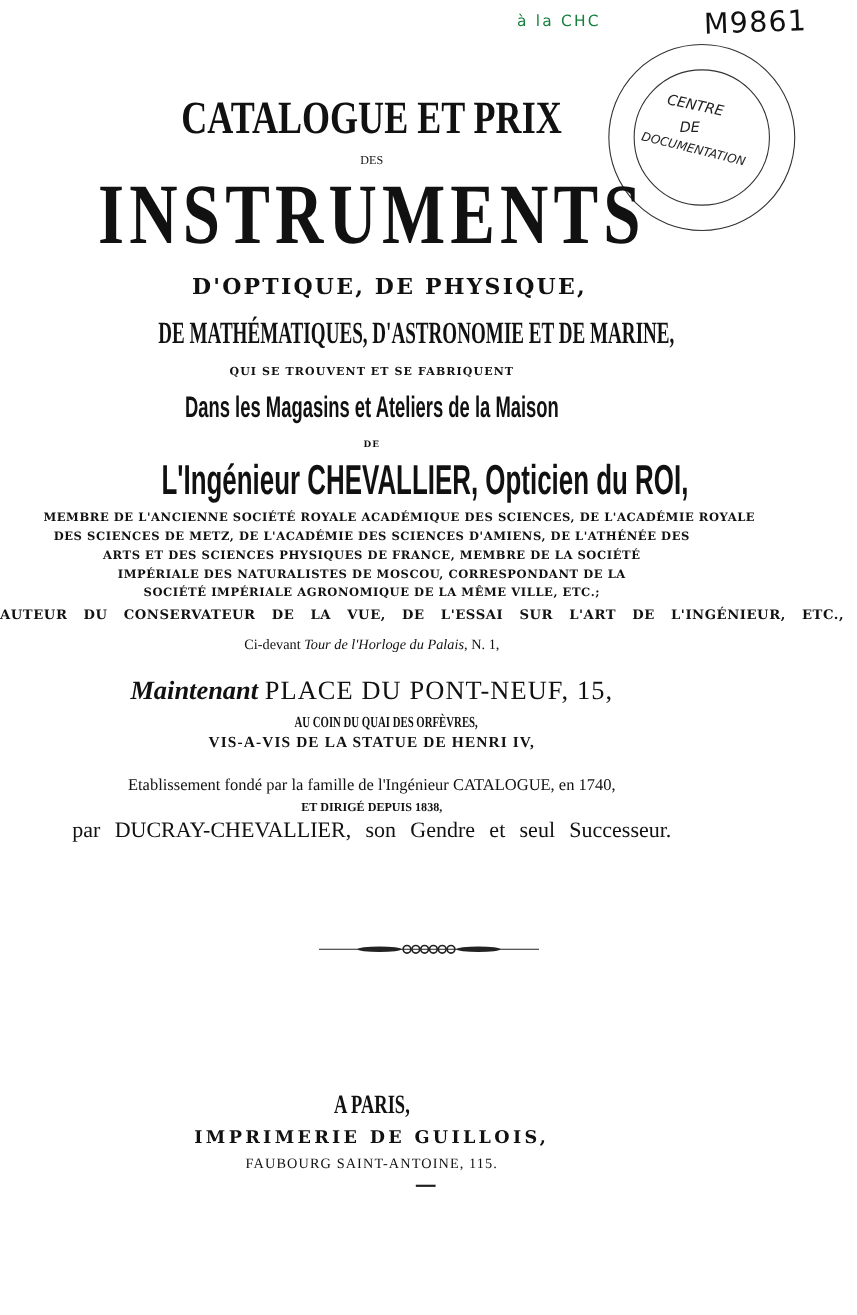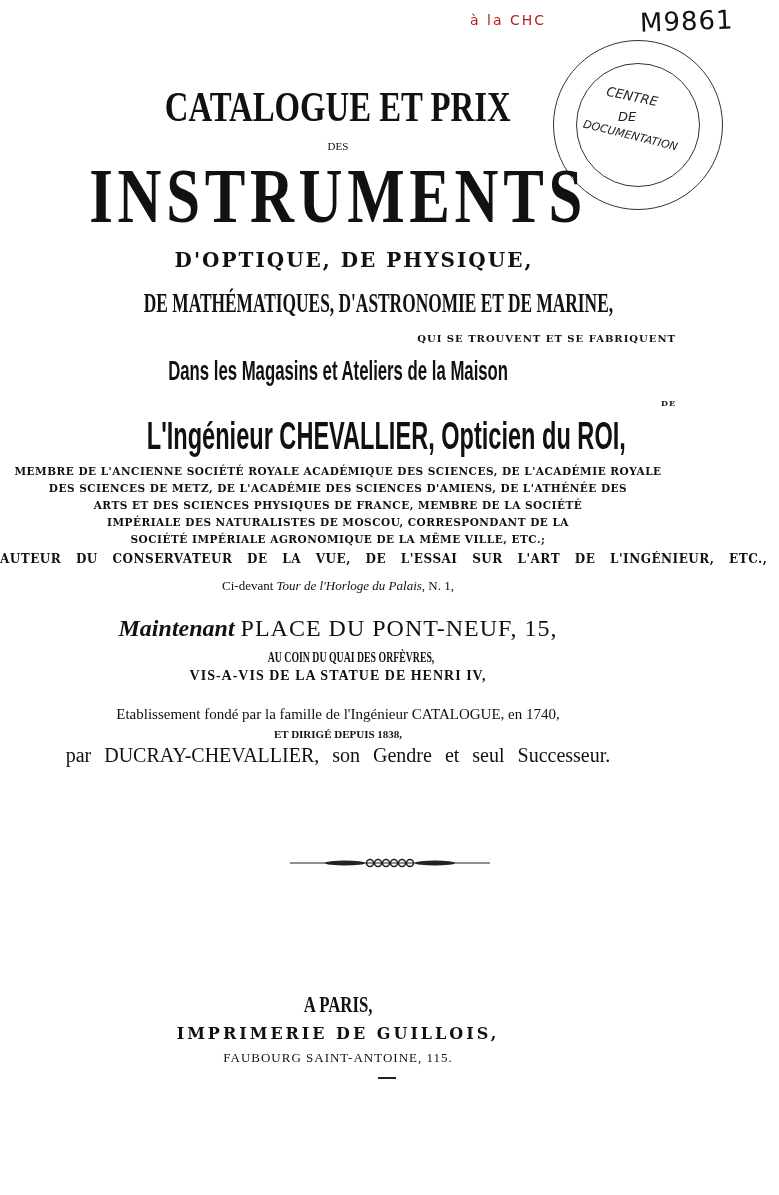--- a/index.html
+++ b/index.html
@@ -1,23 +1,23 @@
 <!DOCTYPE html>
 <html><head>
   <meta charset="utf-8">
   <style>
     html, body { margin: 0; padding: 0; background: #ffffff; }
     body { width: 779px; height: 1195px; position: relative; overflow: hidden; color: #111; font-family: "DejaVu Serif", serif; }
     .line { position: absolute; left: 0; width: 676px; text-align: center; white-space: nowrap; }
     .cond { font-family: "Liberation Sans", sans-serif; font-weight: bold; display: inline-block; }
-    .sc { font-family: "DejaVu Serif", serif; font-weight: bold; letter-spacing: 1px; text-align: right; }
+    .sc { font-family: "DejaVu Serif", serif; font-weight: bold; letter-spacing: 1px; }
     .ital { font-style: italic; }
 
     #shelfmark { position: absolute; left: 640px; top: 6px; font-family: "DejaVu Sans", sans-serif; font-size: 26px; color: #111; transform: rotate(-2deg); letter-spacing: 1px; }
-    #faint-note { position: absolute; left: 470px; top: 12px; font-family: "DejaVu Sans", sans-serif; font-size: 14px; color: #b91c1c; letter-spacing: 2px; }
+    #faint-note { position: absolute; left: 470px; top: 12px; font-family: "DejaVu Sans", sans-serif; font-size: 14px; color: #15803d; letter-spacing: 2px; }
 
     #stamp { position: absolute; left: 553px; top: 40px; width: 170px; height: 170px; border-radius: 50%; border: 1.5px solid #333; box-sizing: border-box; }
     #stamp .inner { position: absolute; left: 22px; top: 22px; width: 122px; height: 122px; border-radius: 50%; border: 1.5px solid #333; }
     #stamp .txt { position: absolute; font-family: "DejaVu Sans", sans-serif; font-style: italic; font-size: 13px; color: #222; }
 
     #t1 { top: 82px; font-size: 42px; }
     #t1 .cond { transform: scaleX(0.78); font-family: "Liberation Serif", serif; }
     #t2 { top: 140px; font-size: 11px; font-family: "Liberation Serif", serif; }
     #t3 { top: 150px; font-size: 78px; }
     #t3 .cond { transform: scaleX(0.78); font-family: "Liberation Serif", serif; letter-spacing: 6px; }
@@ -26,21 +26,21 @@
     #t5 { top: 286px; font-size: 28px; }
     #t5 .cond { transform: scaleX(0.62); font-family: "Liberation Serif", serif; }
     #t6 { top: 333px; font-size: 10px; }
     #t7 { top: 355px; font-size: 27px; }
     #t7 .cond { transform: scaleX(0.62); }
     #t8 { top: 398px; font-size: 8px; }
     #t9 { top: 414px; font-size: 38px; }
     #t9 .cond { transform: scaleX(0.62); }
 
     .membre { font-size: 10.5px; font-family: "DejaVu Serif", serif; font-weight: bold; letter-spacing: 0.5px; }
-    #m1 { top: 465px; }
+    #m1 { top: 465px; padding-left: 25px; }
     #m2 { top: 482px; }
     #m3 { top: 499px; }
     #m4 { top: 516px; }
     #m5 { top: 533px; }
     #m6 { top: 552px; font-size: 12px; word-spacing: 10px; }
 
     #ci { top: 578px; font-size: 13px; font-family: "Liberation Serif", serif; }
     #maint { top: 615px; font-size: 24px; font-family: "Liberation Serif", serif; text-align: center; }
     #maint .it { font-style: italic; font-weight: bold; }
     #maint .up { letter-spacing: 1px; }

